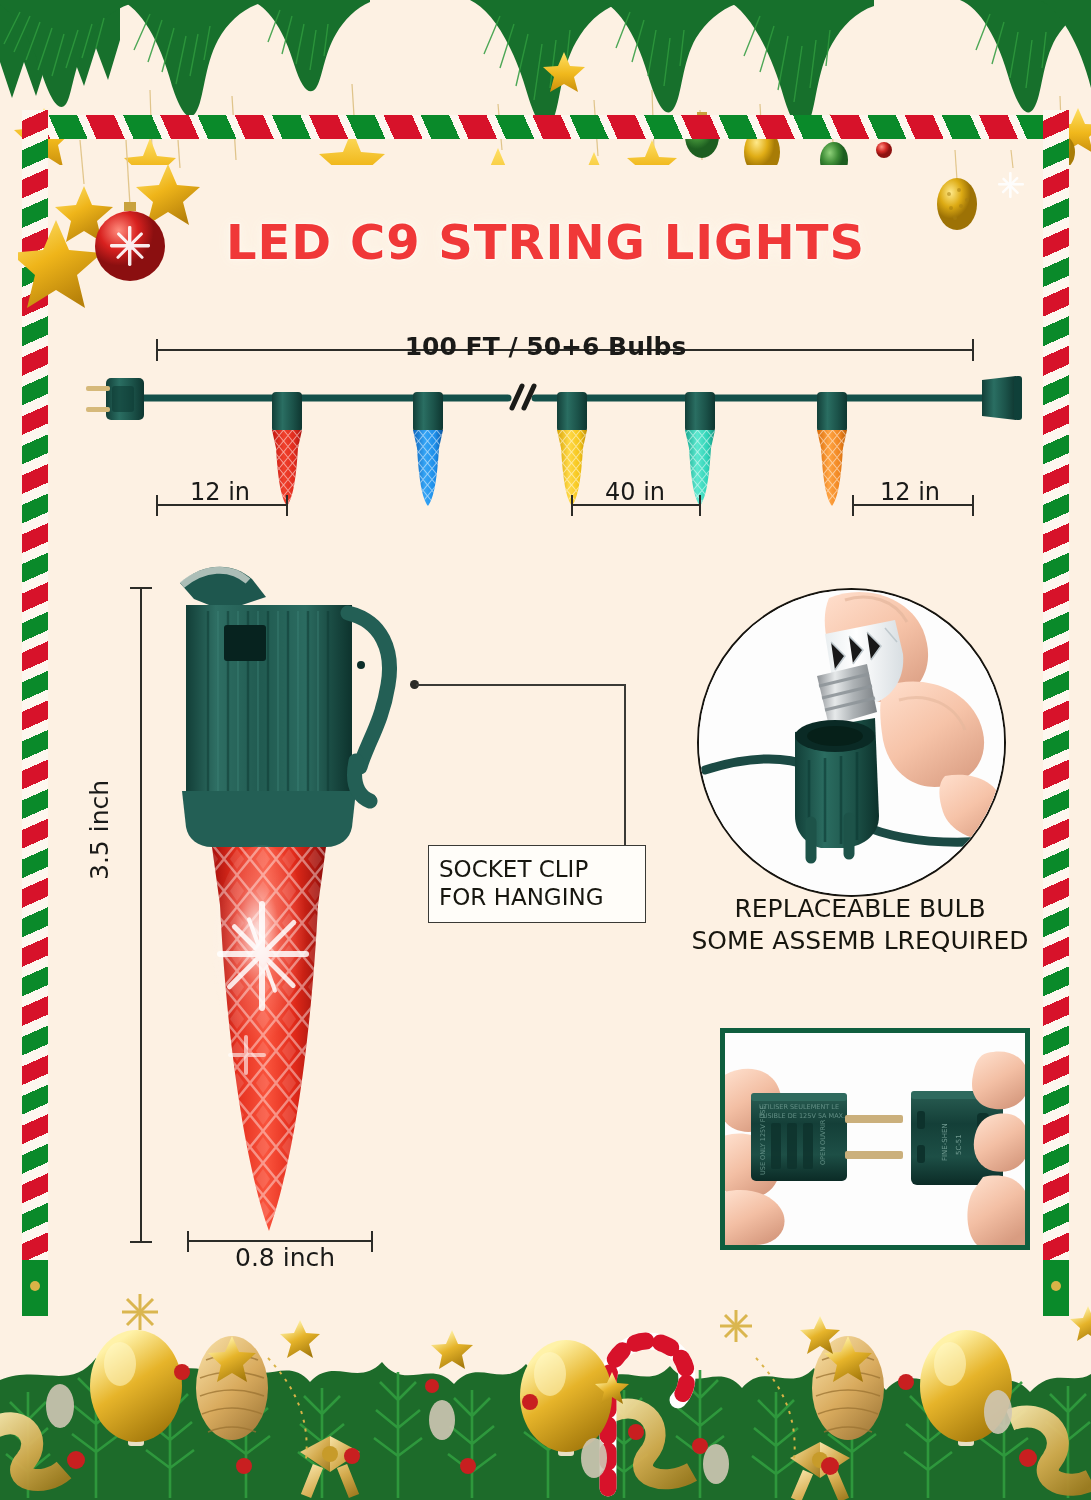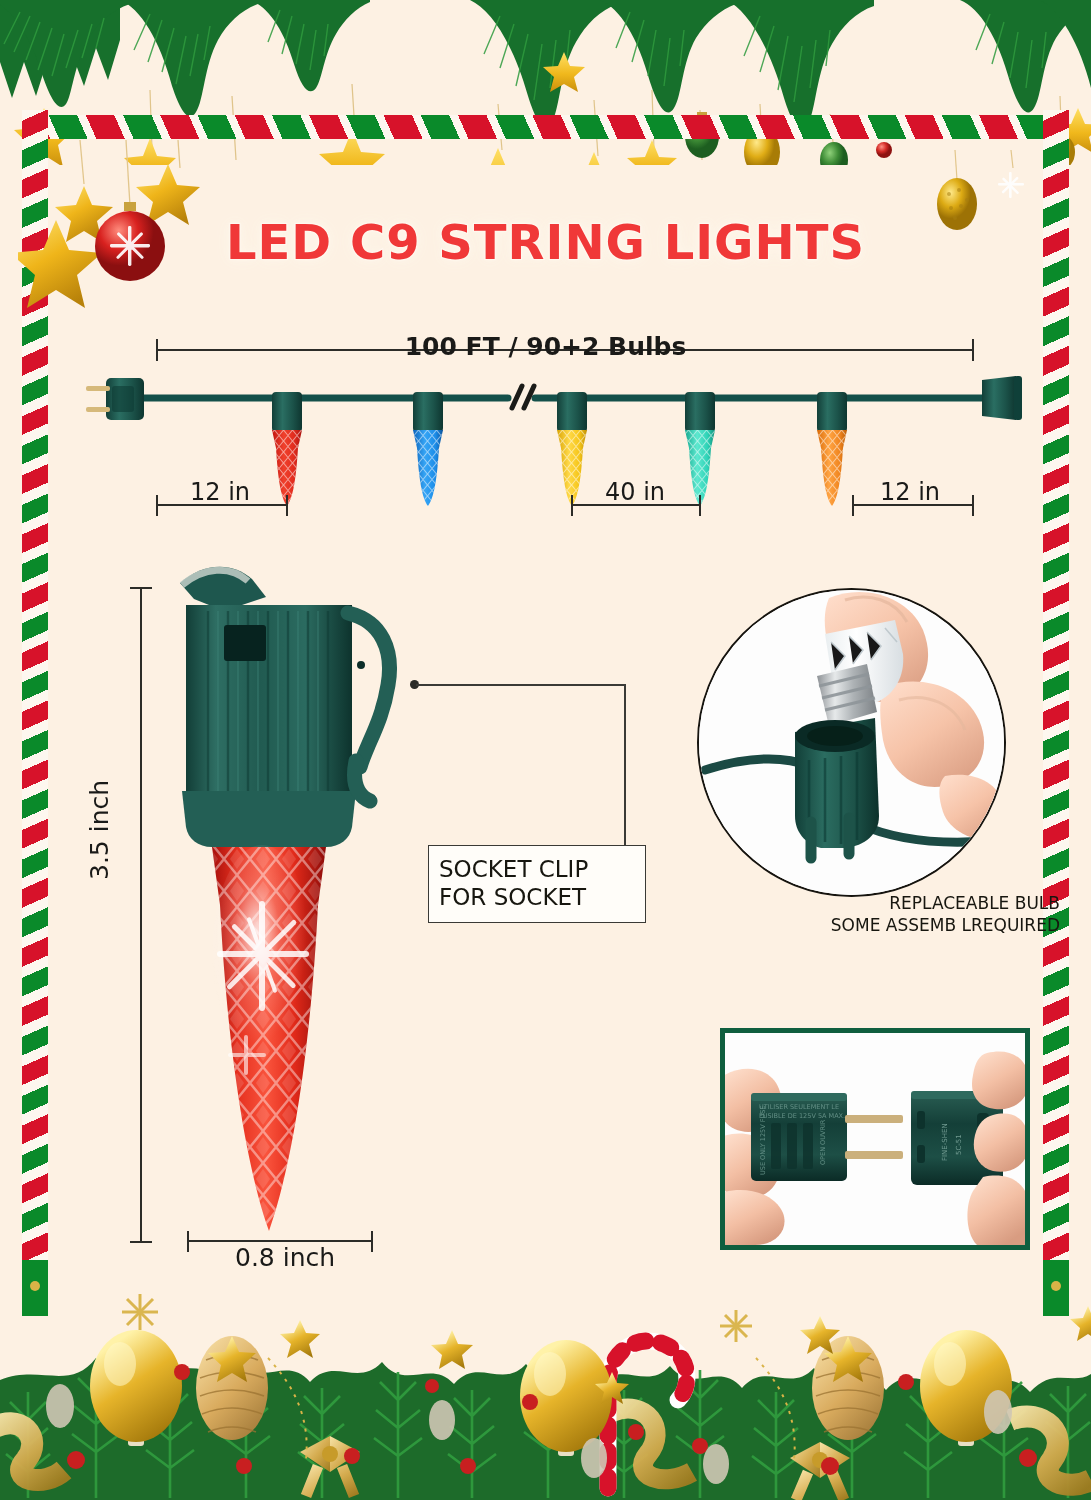--- a/index.html
+++ b/index.html
@@ -98,22 +98,22 @@
   .leader-v{left:624px;top:684px;width:2px;height:163px;background:#3a3a36;}
   .leader-dot{left:410px;top:680px;width:9px;height:9px;border-radius:50%;background:#2b2b27;}
 
   
   .circlephoto{
     position:absolute;left:695;top:588px;width:305px;height:305px;
     border-radius:50%;overflow:hidden;border:2.5px solid #16140f;
     background:#fefefe;z-index:11;
   }
   .caption{
-    position:absolute;left:660px;top:893px;width:400px;text-align:right;
-    font-size:17px;color:#17160f;line-height:1.28;
+    position:absolute;left:660px;top:893px;width:400px;text-align:center;
+    font-size:25px;color:#17160f;line-height:1.28;
     font-family:"DejaVu Sans", sans-serif;z-index:11;
   }
 
   
   .plugphoto{
     position:absolute;left:700px;top:1028px;width:300px;height:212px;
     border:5px solid #0f5e3e;background:#fdfdfd;overflow:hidden;z-index:11;margin-left:20px;
   }
 </style>
 </head>
@@ -270,21 +270,21 @@
       <rect x="117" y="33" width="26" height="2.6" rx="1"></rect>
       <g transform="rotate(45 129 35)">
           <rect x="128" y="24" width="2.4" height="22" rx="1"></rect>
           <rect x="119" y="34" width="22" height="2.4" rx="1"></rect>
         </g>
     </g>
   </svg>
 
   <div class="title">LED C9 STRING LIGHTS</div>
 
-  <div class="toplabel" style="top:332px;z-index:12;">100 FT / 90+2 Bulbs</div>
+  <div class="toplabel" style="top:332px;z-index:12;">100 FT / 50+6 Bulbs</div>
 
   <svg class="strip" viewBox="0 0 1091 210">
     <defs>
       <linearGradient id="sockG" x1="0" y1="0" x2="1" y2="0">
         <stop offset="0%" stop-color="#123f38"></stop>
           <stop offset="35%" stop-color="#2a6e62"></stop>
         <stop offset="70%" stop-color="#1b5249"></stop>
           <stop offset="100%" stop-color="#0e3630"></stop>
       </linearGradient>
       <linearGradient id="bRed" x1="0" y1="0" x2="1" y2="0">
@@ -500,21 +500,21 @@
       <line x1="192" y1="3" x2="192" y2="24"></line>
     </g>
   </svg>
   <div class="hlabel">0.8 inch</div>
 
   <div class="leader leader-dot"></div>
   <div class="leader leader-h"></div>
   <div class="leader leader-v"></div>
   <div class="callout">
     <div>SOCKET CLIP</div>
-    <div>FOR SOCKET</div>
+    <div>FOR HANGING</div>
   </div>
 
   <div class="circlephoto" style="left:697px;">
     <svg viewBox="0 0 305 305" style="width:100%;height:100%;display:block;">
       <defs>
         <linearGradient id="skin" x1="0" y1="0" x2="0.7" y2="1">
           <stop offset="0%" stop-color="#ffdfcd"></stop>
             <stop offset="55%" stop-color="#f6c3a8"></stop>
             <stop offset="100%" stop-color="#dda287"></stop>
         </linearGradient>

